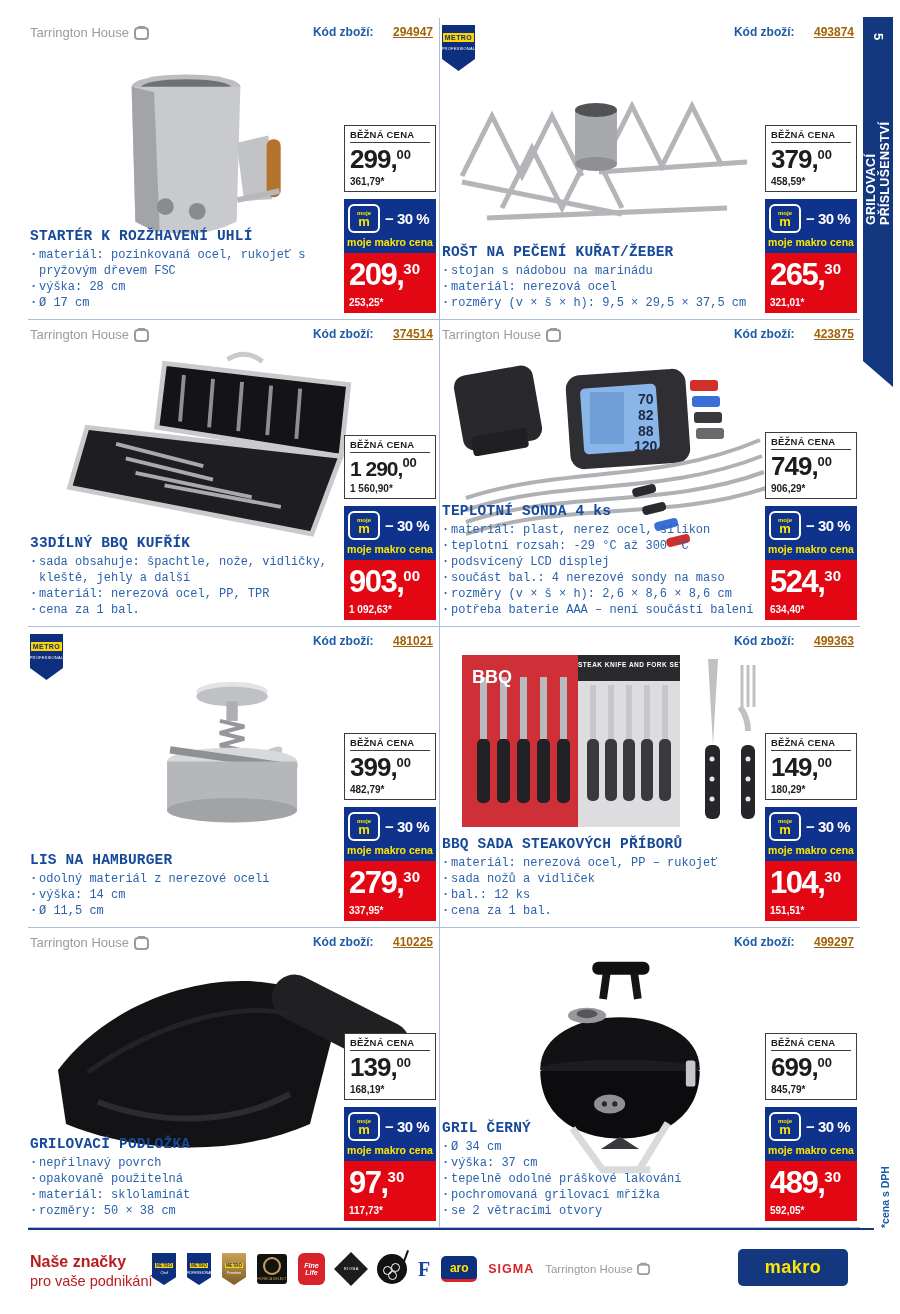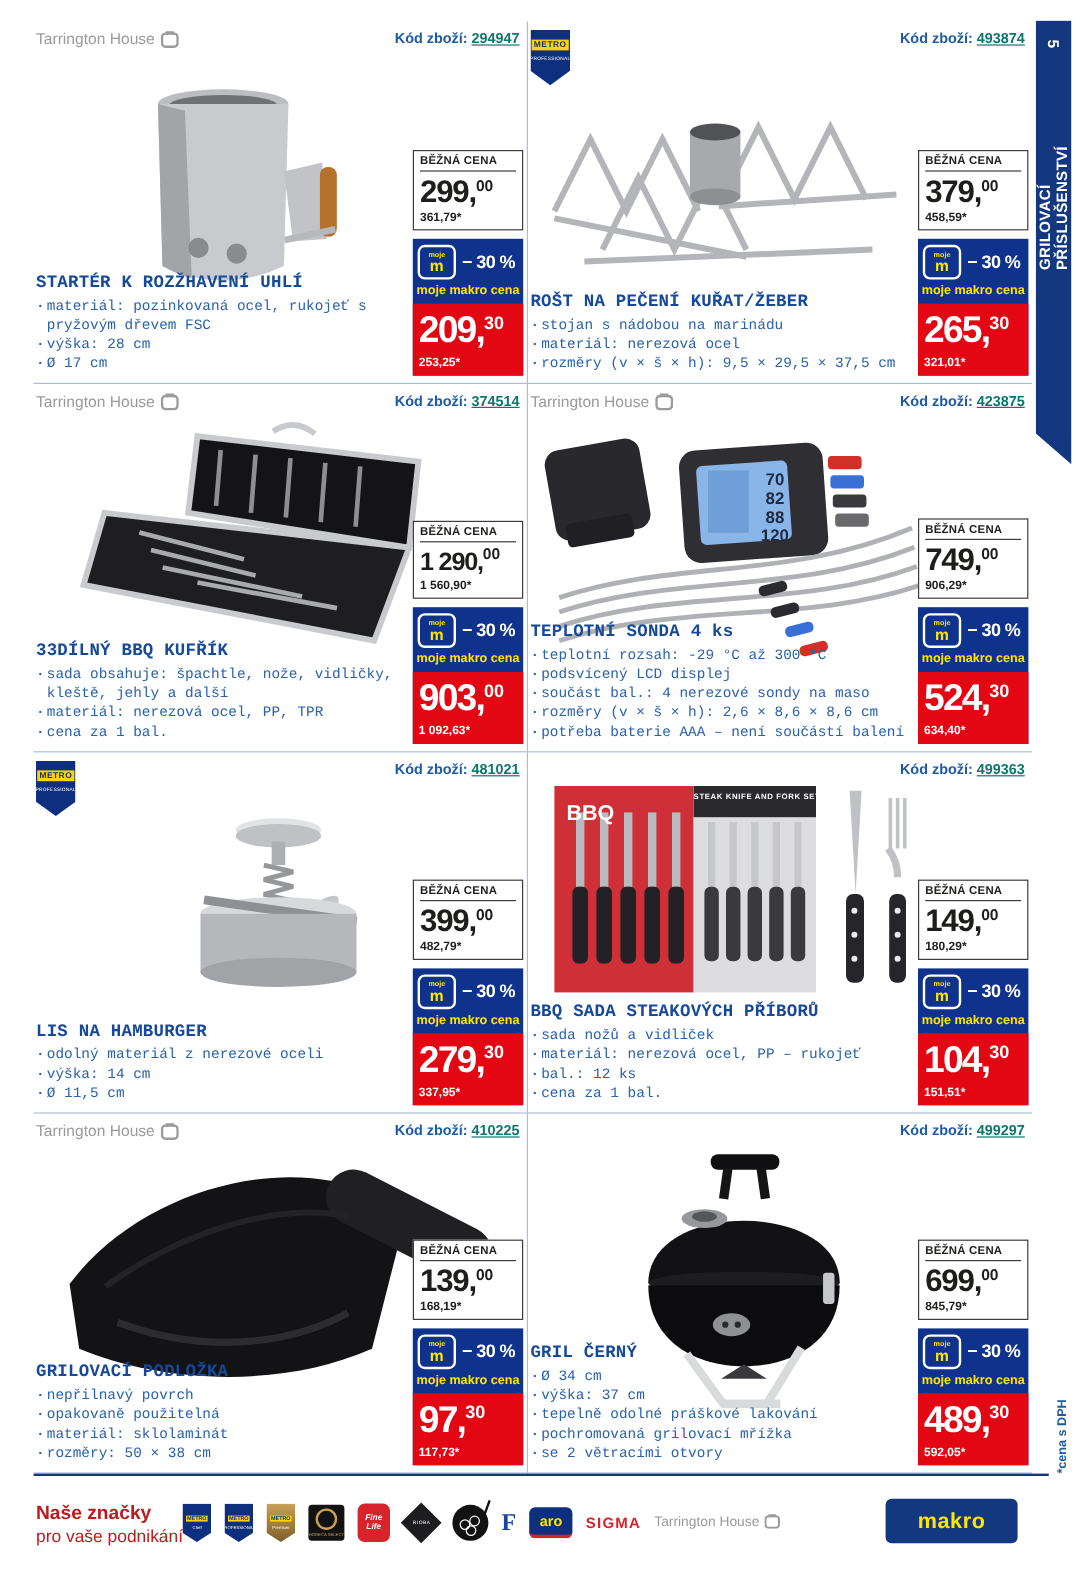--- a/index.html
+++ b/index.html
@@ -17,21 +17,21 @@
                justify-content:space-between;align-items:flex-start;z-index:4;}
   .brand-th{display:flex;align-items:center;gap:5px;color:#9b9b9b;font-size:13px;}
   .bag-icon svg{display:block;}
   .metro-shield{width:33px;height:46px;background:#0e2f7d;
         clip-path:polygon(0 0,100% 0,100% 74%,50% 100%,0 74%);
         display:flex;flex-direction:column;align-items:center;padding-top:8px;box-sizing:border-box;}
   .metro-word{background:#ffd400;color:#0e2f7d;font-size:7px;font-weight:bold;
         padding:1px 2px;letter-spacing:.4px;line-height:1;}
   .metro-sub{color:#fff;font-size:4px;margin-top:4px;letter-spacing:.2px;}
   .kod{font-size:12px;color:#1d5ba6;font-weight:bold;white-space:nowrap;}
-  .code-num{text-decoration:underline;color:#0f766e;cursor:pointer;}
+  .code-num{text-decoration:underline;color:#a16207;cursor:pointer;margin-left:16px;}
 
   
   .image-wrap{position:absolute;left:8px;top:28px;z-index:0;}
   .image-wrap svg{display:block;}
   .pack-label{position:absolute;color:#fff;font-weight:bold;z-index:1;}
 
   
   .info{position:absolute;left:2px;bottom:7px;z-index:2;font-family:Liberation Mono, monospace;}
   .info h3{margin:0 0 3px;font-size:14.5px;color:#17499a;line-height:1.18;letter-spacing:.2px;}
   .info ul{margin:0;padding:0;list-style:none;font-size:12px;line-height:1.33;color:#2a62ac;}
@@ -337,20 +337,21 @@
         </g>
         <rect x="190" y="138" width="24" height="9" rx="4" fill="#2b2b2f" transform="rotate(-14 202 142)"></rect>
         <rect x="200" y="156" width="24" height="9" rx="4" fill="#2b2b2f" transform="rotate(-14 212 160)"></rect>
         <rect x="212" y="172" width="24" height="9" rx="4" fill="#3a6fd8" transform="rotate(-14 224 176)"></rect>
         <rect x="224" y="188" width="24" height="9" rx="4" fill="#d03028" transform="rotate(-14 236 192)"></rect>
       </svg>
     </div>
     <div class="info" style="width:315px;">
       <h3>TEPLOTNÍ SONDA 4 ks</h3>
       <ul>
+        <li>materiál: plast, nerez ocel, silikon</li>
         <li>teplotní rozsah: -29 °C až 300 °C</li>
         <li>podsvícený LCD displej</li>
         <li>součást bal.: 4 nerezové sondy na maso</li>
         <li>rozměry (v × š × h): 2,6 × 8,6 × 8,6 cm</li>
         <li>potřeba baterie AAA – není součástí balení</li>
       </ul>
     </div>
     <div class="pricecol">
       <div class="bezna">
         <div class="bezna-label">BĚŽNÁ CENA</div>
@@ -481,22 +482,22 @@
         <path d="M290 54 q8 10 8 24" stroke="#c0c1c4" stroke-width="6" fill="none"></path>
         <rect x="291" y="92" width="14" height="74" rx="6" fill="#26262a"></rect>
         <circle cx="298" cy="106" r="2.5" fill="#e8e8ea"></circle>
           <circle cx="298" cy="126" r="2.5" fill="#e8e8ea"></circle>
           <circle cx="298" cy="146" r="2.5" fill="#e8e8ea"></circle>
       </svg>
     </div>
     <div class="info" style="width:315px;">
       <h3>BBQ SADA STEAKOVÝCH PŘÍBORŮ</h3>
       <ul>
+        <li>materiál: nerezová ocel, PP – rukojeť</li>
         <li>sada nožů a vidliček</li>
-        <li>materiál: nerezová ocel, PP – rukojeť</li>
         <li>bal.: 12 ks</li>
         <li>cena za 1 bal.</li>
       </ul>
     </div>
     <div class="pricecol">
       <div class="bezna">
         <div class="bezna-label">BĚŽNÁ CENA</div>
         <div class="bezna-price"><span>149,</span><sup>00</sup></div>
         <div class="bezna-old">180,29*</div>
       </div>

